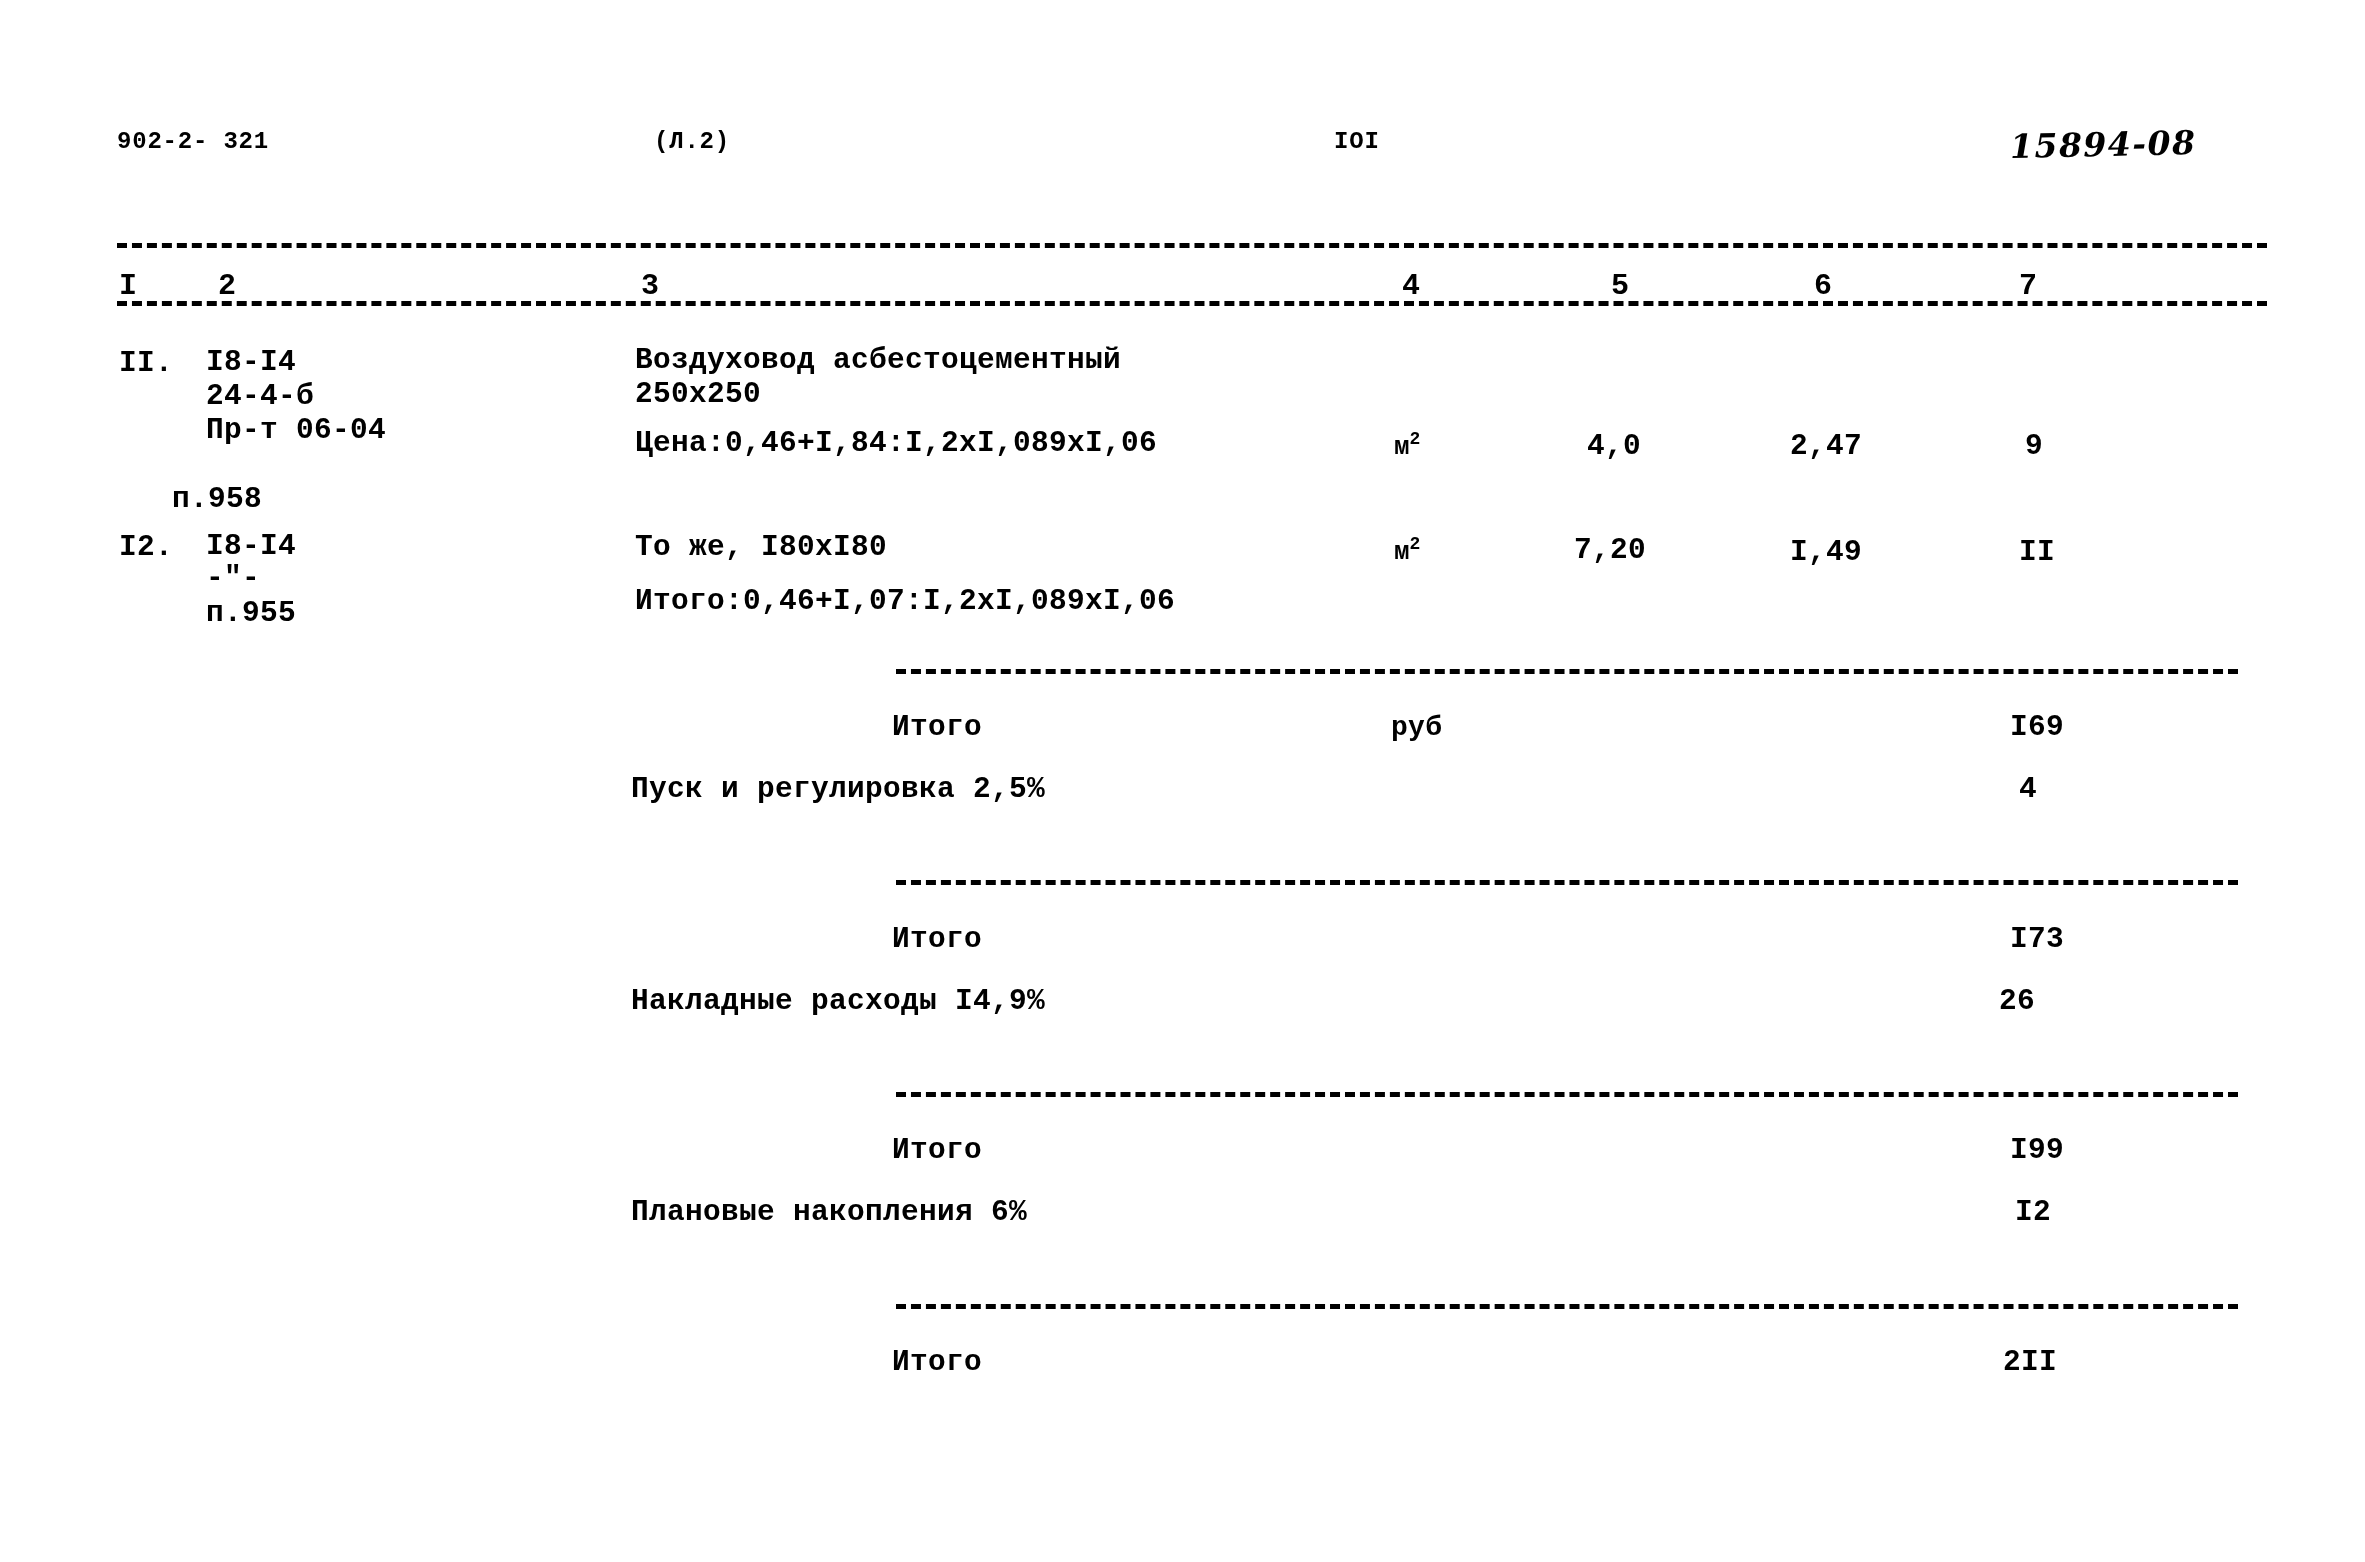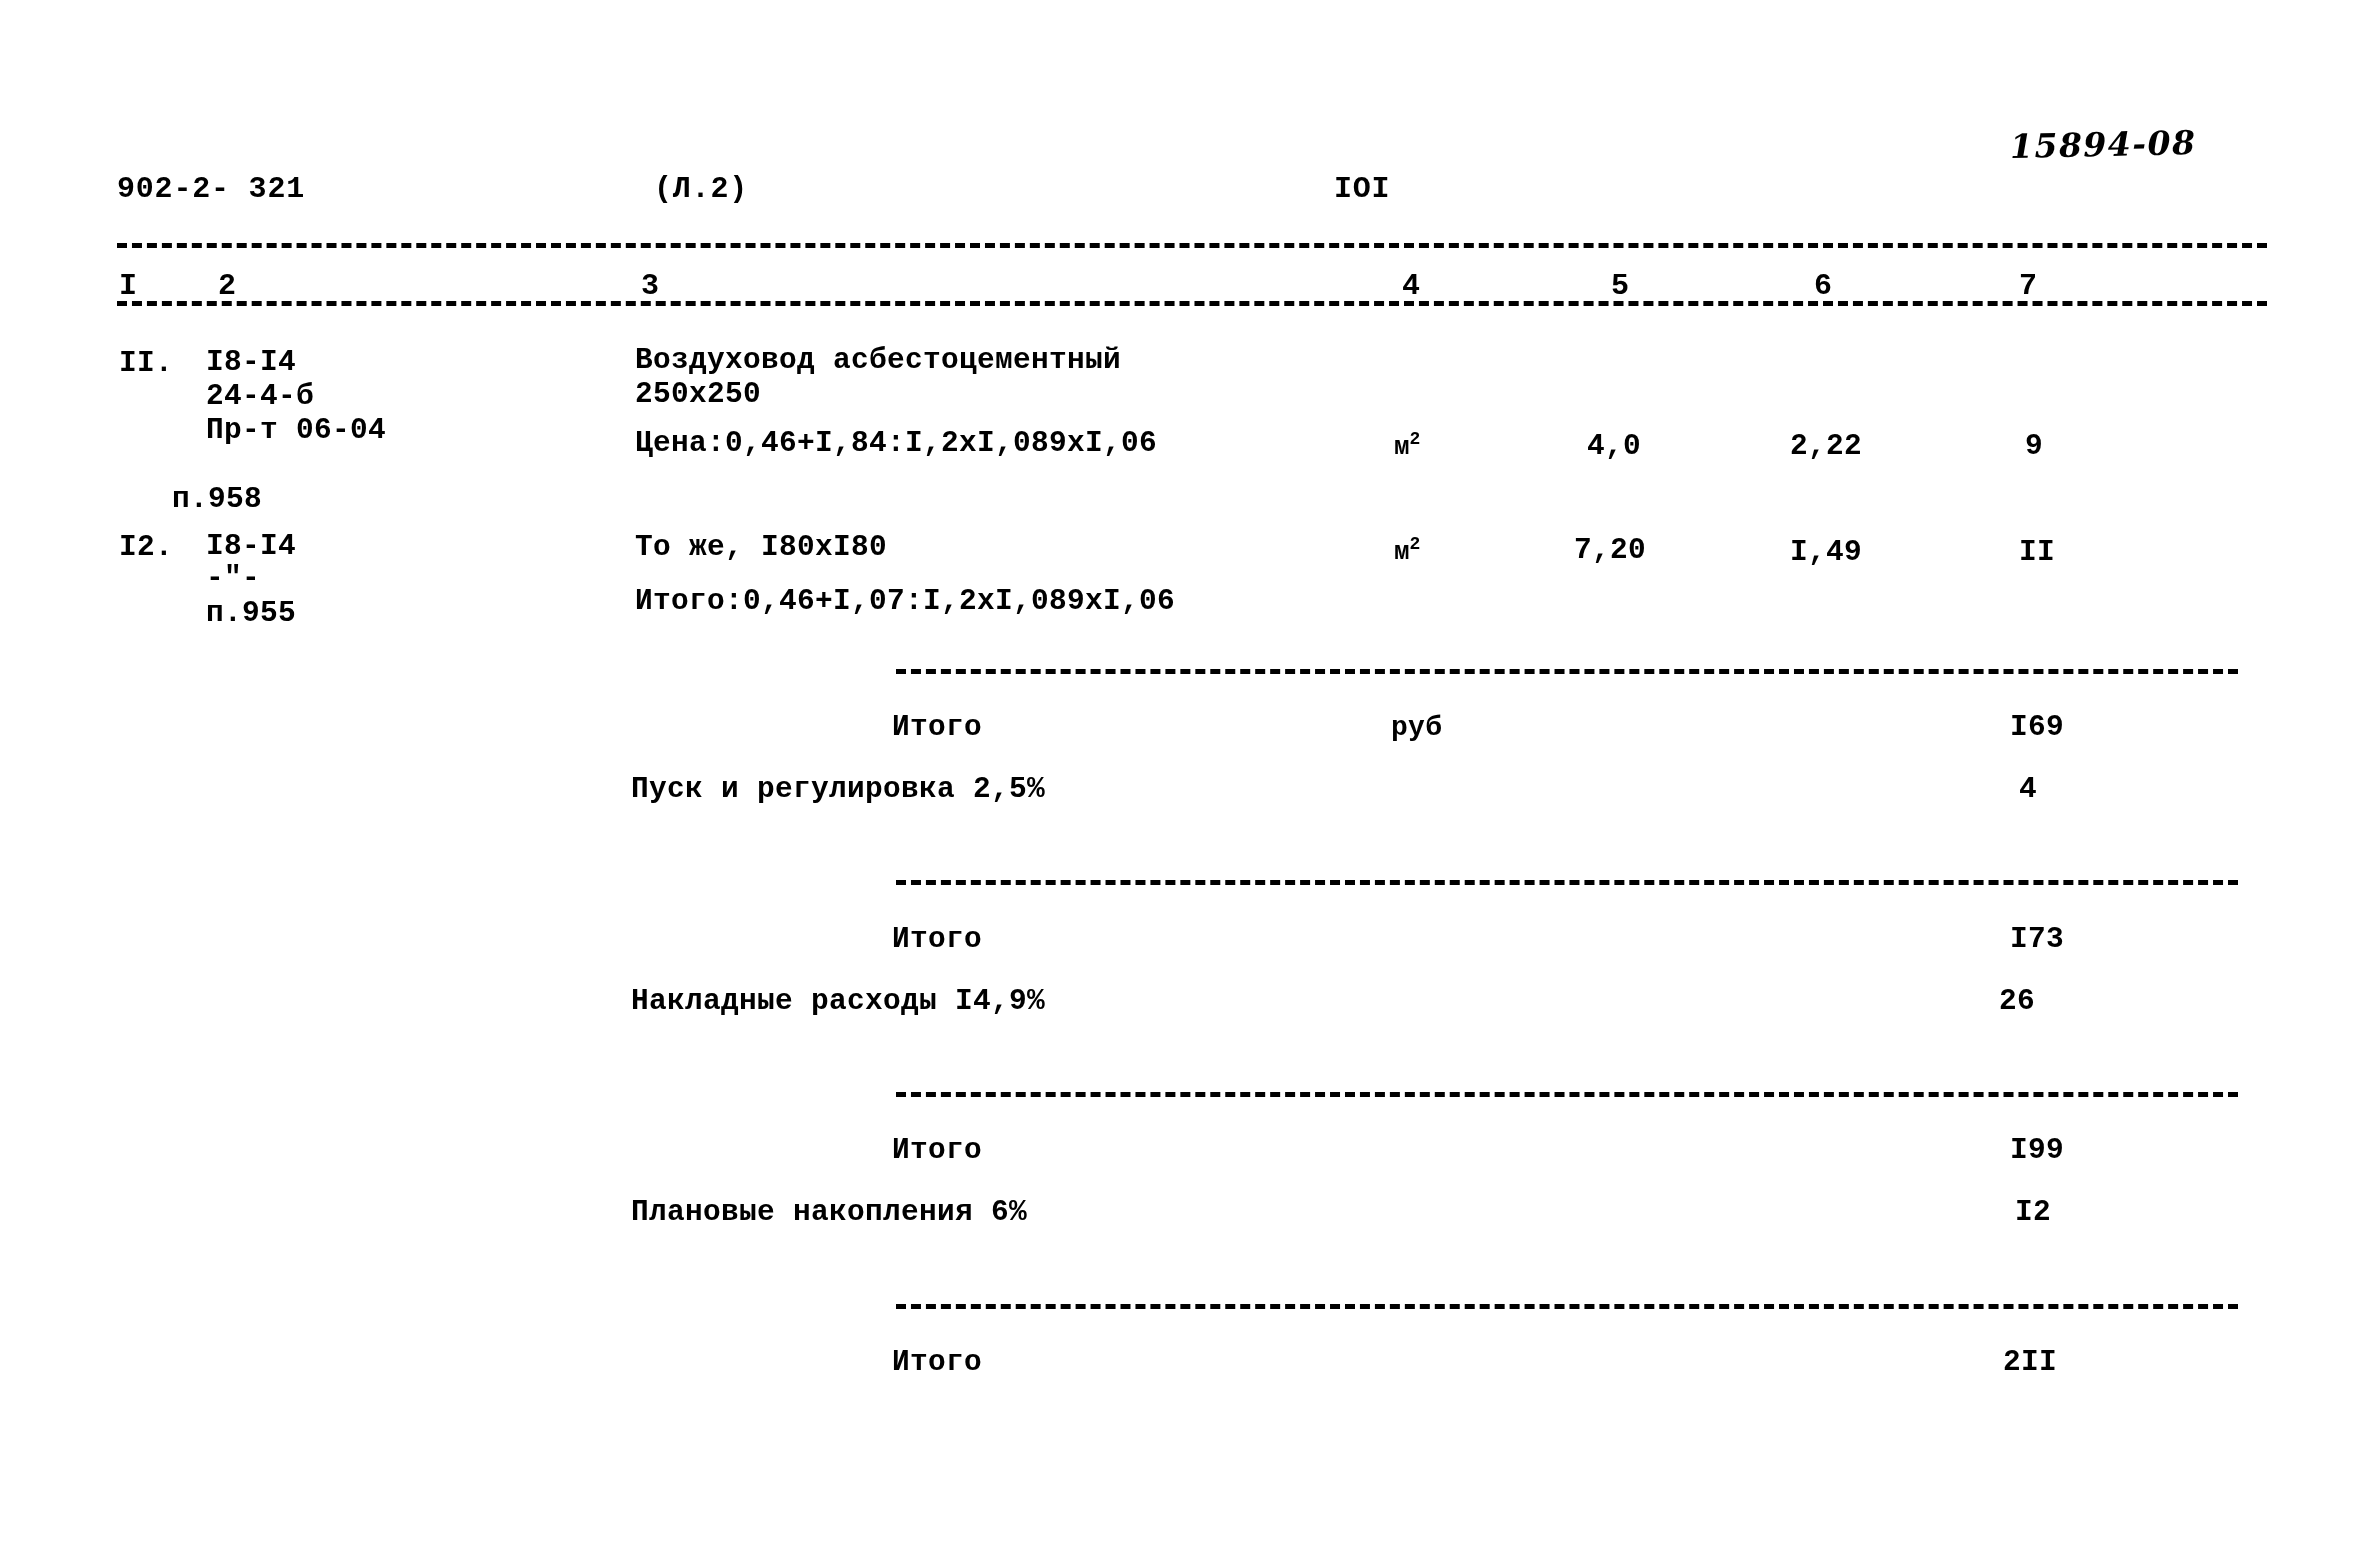--- a/index.html
+++ b/index.html
@@ -17,25 +17,24 @@
     height: 1563px;
     background: #ffffff;
     overflow: hidden;
   }
 
   
   .abs { position: absolute; white-space: pre; }
 
   
   .hdr-code {
-    font-size: 30px;
+    font-size: 24px;
     font-weight: 700;
     letter-spacing: 0.8px;
     font-family: "Liberation Mono", "DejaVu Sans Mono", monospace;
-    margin-top: 44px;
   }
   .hdr-hand {
     font-family: "DejaVu Serif", serif;
     font-size: 33px;
     font-style: italic;
     font-weight: 700;
     letter-spacing: 1.5px;
     transform: rotate(-1.2deg);
     transform-origin: left center;
   }
@@ -98,21 +97,21 @@
     <div class="abs cell stack" style="left:206px; top:413px;">Пр-т 06-04</div>
     <div class="abs cell stack" style="left:172px; top:434px;margin-top:48px;">п.958</div>
 
     <div class="abs cell" style="left:635px; top:342px;">Воздуховод асбестоцементный</div>
     <div class="abs cell" style="left:635px; top:376px;">250х250</div>
     <div class="abs cell" style="left:635px; top:425px;">Цена:0,46+I,84:I,2хI,089хI,06</div>
 
     <div class="abs unit" style="left:1394px; top:429px;"><span>м</span><sup>2</sup></div>
 
     <div class="abs cell" style="left:1587px; top:428px;">4,0</div>
-    <div class="abs cell" style="left:1790px; top:428px;">2,22</div>
+    <div class="abs cell" style="left:1790px; top:428px;">2,47</div>
     <div class="abs cell" style="left:2025px; top:428px;">9</div>
   </div>
 
   <div>
     <div class="abs cell" style="left:119px; top:529px;">I2.</div>
     <div class="abs cell stack" style="left:206px; top:529px;">I8-I4</div>
     <div class="abs cell stack" style="left:206px; top:561px;">-"-</div>
     <div class="abs cell stack" style="left:206px; top:596px;">п.955</div>
 
     <div class="abs cell" style="left:635px; top:529px;text-align:center;">То же, I80хI80</div>

